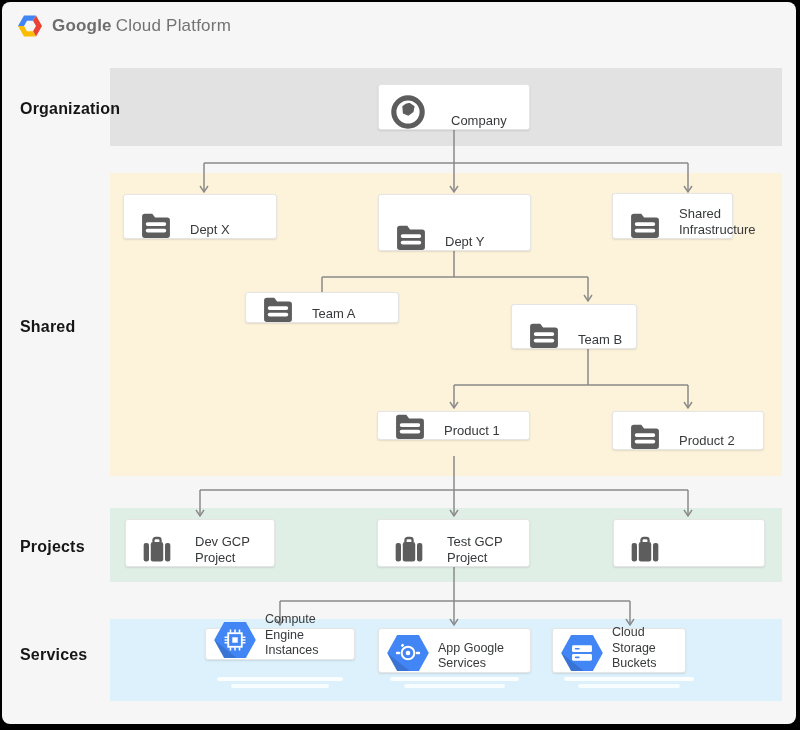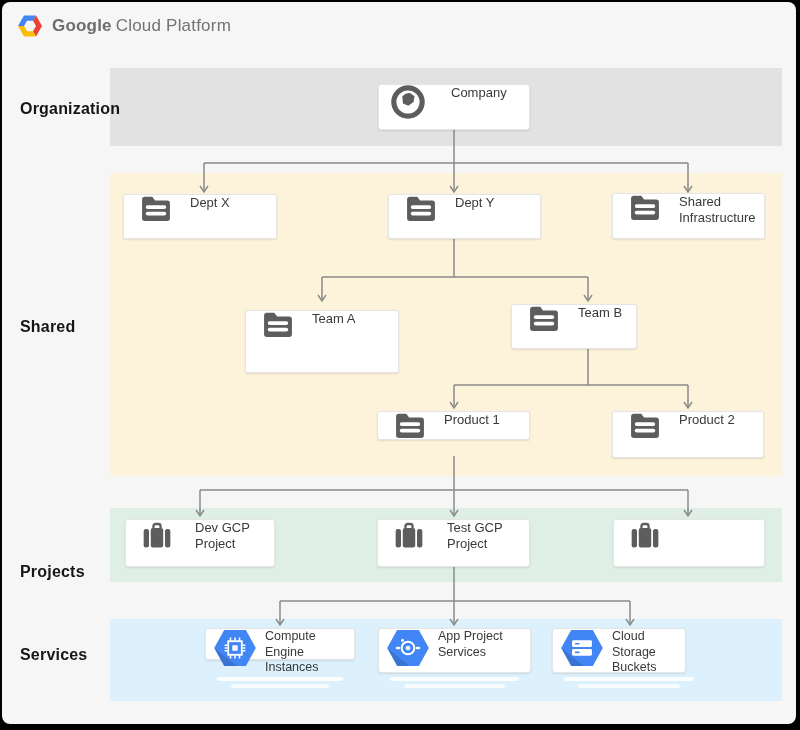--- a/index.html
+++ b/index.html
@@ -23,21 +23,21 @@
   .band-resources{top:617px;height:82px;}
   
   .row-label{
     position:absolute;left:18px;transform:translateY(-50%);
     font-size:16px;font-weight:700;color:#161616;letter-spacing:.2px;
   }
   
   .connectors{position:absolute;left:-2px;top:-2px;pointer-events:none;}
   
   .card{
-    position:absolute;display:flex;align-items:flex-start;box-sizing:border-box;
+    position:absolute;display:flex;align-items:flex-end;box-sizing:border-box;
     background:#fff;border:1px solid #e5e5e5;border-radius:3px;
     box-shadow:0 1px 2px rgba(0,0,0,.10);
   }
   .card .lbl{flex:1;font-size:13px;color:#37393b;line-height:1.25;}
   .card-org{padding:0 8px 0 12px;gap:26px;}
   .card-folder{padding:0 6px 0 16px;gap:18px;}
   .card-project{padding:0 6px 0 15px;gap:22px;}
   .card-resource{padding:0 4px 0 7px;gap:8px;}
   .card-resource .lbl{font-size:12.5px;}
   .icon{flex:0 0 auto;display:flex;align-items:center;}
@@ -61,21 +61,21 @@
     <span class="brand-text"><span class="g">Google</span><span>Cloud Platform</span></span>
   </div>
 
   <div class="band band-org" style="background: rgb(226, 226, 226);"></div>
   <div class="band band-folders" style="background: rgb(253, 243, 218);"></div>
   <div class="band band-projects" style="background: rgb(224, 239, 230);"></div>
   <div class="band band-resources" style="background: rgb(221, 241, 252);"></div>
 
   <div class="row-label" style="top:107px">Organization</div>
   <div class="row-label" style="top:325px">Shared</div>
-  <div class="row-label" style="top:570px">Projects</div>
+  <div class="row-label" style="top:545px">Projects</div>
   <div class="row-label" style="top:653px">Services</div>
 
   <svg class="connectors" width="800" height="730" viewBox="0 0 800 730">
     <defs>
       <marker id="arr" markerWidth="14" markerHeight="12" refX="7" refY="5" orient="auto" markerUnits="userSpaceOnUse">
         <path d="M1,1 L7,5 L1,9" fill="none" stroke="#8a8a8a" stroke-width="1.4"></path>
       </marker>
     </defs>
     <g fill="none" stroke="#8a8a8a" stroke-width="1.5">
 
@@ -123,43 +123,43 @@
     <span class="icon">
       <svg width="32" height="26" viewBox="0 0 34 28">
           <path d="M2,5 a3,3 0 0 1 3,-3 h8 l3,4 h13 a3,3 0 0 1 3,3 v16 a3,3 0 0 1 -3,3 H5 a3,3 0 0 1 -3,-3 z" fill="#5d5d5d"></path>
           <rect x="6" y="11" width="22" height="4" rx="2" fill="#fff"></rect>
           <rect x="6" y="18" width="22" height="4" rx="2" fill="#fff"></rect>
         </svg>
     </span>
     <span class="lbl">Dept X</span>
   </div>
 
-  <div class="card card-folder" style="left:386px;top:192px;width:153px;height:45px">
+  <div class="card card-folder" style="left:376px;top:192px;width:153px;height:57px">
     <span class="icon">
       <svg width="32" height="26" viewBox="0 0 34 28">
           <path d="M2,5 a3,3 0 0 1 3,-3 h8 l3,4 h13 a3,3 0 0 1 3,3 v16 a3,3 0 0 1 -3,3 H5 a3,3 0 0 1 -3,-3 z" fill="#5d5d5d"></path>
           <rect x="6" y="11" width="22" height="4" rx="2" fill="#fff"></rect>
           <rect x="6" y="18" width="22" height="4" rx="2" fill="#fff"></rect>
         </svg>
     </span>
     <span class="lbl">Dept Y</span>
   </div>
 
-  <div class="card card-folder" style="left:610px;top:191px;width:153px;height:46px">
+  <div class="card card-folder" style="left:610px;top:191px;width:121px;height:46px">
     <span class="icon">
       <svg width="32" height="26" viewBox="0 0 34 28">
           <path d="M2,5 a3,3 0 0 1 3,-3 h8 l3,4 h13 a3,3 0 0 1 3,3 v16 a3,3 0 0 1 -3,3 H5 a3,3 0 0 1 -3,-3 z" fill="#5d5d5d"></path>
           <rect x="6" y="11" width="22" height="4" rx="2" fill="#fff"></rect>
           <rect x="6" y="18" width="22" height="4" rx="2" fill="#fff"></rect>
         </svg>
     </span>
     <span class="lbl">Shared Infrastructure</span>
   </div>
 
-  <div class="card card-folder" style="left:243px;top:308px;width:154px;height:63px">
+  <div class="card card-folder" style="left:243px;top:290px;width:154px;height:31px">
     <span class="icon">
       <svg width="32" height="26" viewBox="0 0 34 28">
           <path d="M2,5 a3,3 0 0 1 3,-3 h8 l3,4 h13 a3,3 0 0 1 3,3 v16 a3,3 0 0 1 -3,3 H5 a3,3 0 0 1 -3,-3 z" fill="#5d5d5d"></path>
           <rect x="6" y="11" width="22" height="4" rx="2" fill="#fff"></rect>
           <rect x="6" y="18" width="22" height="4" rx="2" fill="#fff"></rect>
         </svg>
     </span>
     <span class="lbl">Team A</span>
   </div>
 
@@ -178,21 +178,21 @@
     <span class="icon">
       <svg width="32" height="26" viewBox="0 0 34 28">
           <path d="M2,5 a3,3 0 0 1 3,-3 h8 l3,4 h13 a3,3 0 0 1 3,3 v16 a3,3 0 0 1 -3,3 H5 a3,3 0 0 1 -3,-3 z" fill="#5d5d5d"></path>
           <rect x="6" y="11" width="22" height="4" rx="2" fill="#fff"></rect>
           <rect x="6" y="18" width="22" height="4" rx="2" fill="#fff"></rect>
         </svg>
     </span>
     <span class="lbl">Product 1</span>
   </div>
 
-  <div class="card card-folder" style="left:610px;top:409px;width:152px;height:47px">
+  <div class="card card-folder" style="left:610px;top:409px;width:152px;height:39px">
     <span class="icon">
       <svg width="32" height="26" viewBox="0 0 34 28">
           <path d="M2,5 a3,3 0 0 1 3,-3 h8 l3,4 h13 a3,3 0 0 1 3,3 v16 a3,3 0 0 1 -3,3 H5 a3,3 0 0 1 -3,-3 z" fill="#5d5d5d"></path>
           <rect x="6" y="11" width="22" height="4" rx="2" fill="#fff"></rect>
           <rect x="6" y="18" width="22" height="4" rx="2" fill="#fff"></rect>
         </svg>
     </span>
     <span class="lbl">Product 2</span>
   </div>
 
@@ -251,21 +251,21 @@
       <svg width="44" height="38" viewBox="0 0 48 42">
         <polygon points="12,1 36,1 47,21 36,41 12,41 1,21" fill="#4285f4"></polygon>
         <polygon points="1,21 12,41 26,41" fill="rgba(0,0,0,0.13)"></polygon>
         <circle cx="24" cy="21" r="7" fill="none" stroke="#fff" stroke-width="2.2"></circle>
         <circle cx="24" cy="21" r="2.6" fill="#fff"></circle>
         <rect x="10.5" y="19.6" width="5" height="2.8" rx="1.4" fill="#fff"></rect>
         <rect x="32.5" y="19.6" width="5" height="2.8" rx="1.4" fill="#fff"></rect>
         <rect x="16.2" y="11.2" width="3.4" height="2.8" rx="1.4" fill="#fff" transform="rotate(-45 17.9 12.6)"></rect>
       </svg>
     </span>
-    <span class="lbl">App Project Services</span>
+    <span class="lbl">App Google Services</span>
   </div>
   <div class="stack s1" style="left:388px;top:675px;width:129px"></div>
   <div class="stack s2" style="left:402px;top:682px;width:101px"></div>
 
   <div class="card card-resource" style="left:550px;top:626px;width:134px;height:45px">
     <span class="icon">
       <svg width="44" height="38" viewBox="0 0 48 42">
         <polygon points="12,1 36,1 47,21 36,41 12,41 1,21" fill="#4285f4"></polygon>
         <polygon points="1,21 12,41 26,41" fill="rgba(0,0,0,0.13)"></polygon>
         <rect x="13" y="12.5" width="22" height="7.5" rx="1.5" fill="#fff"></rect>

